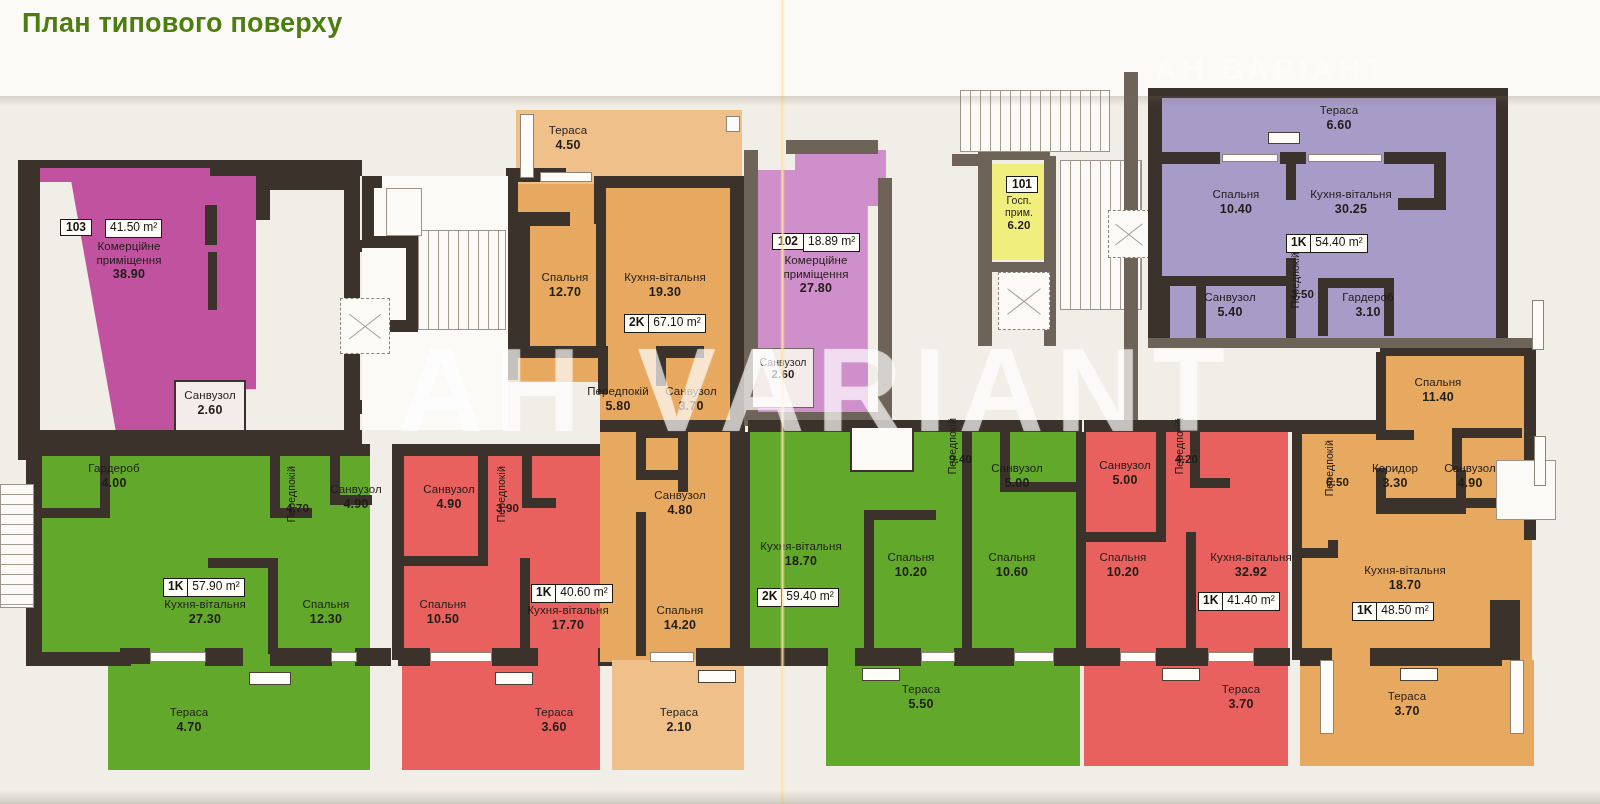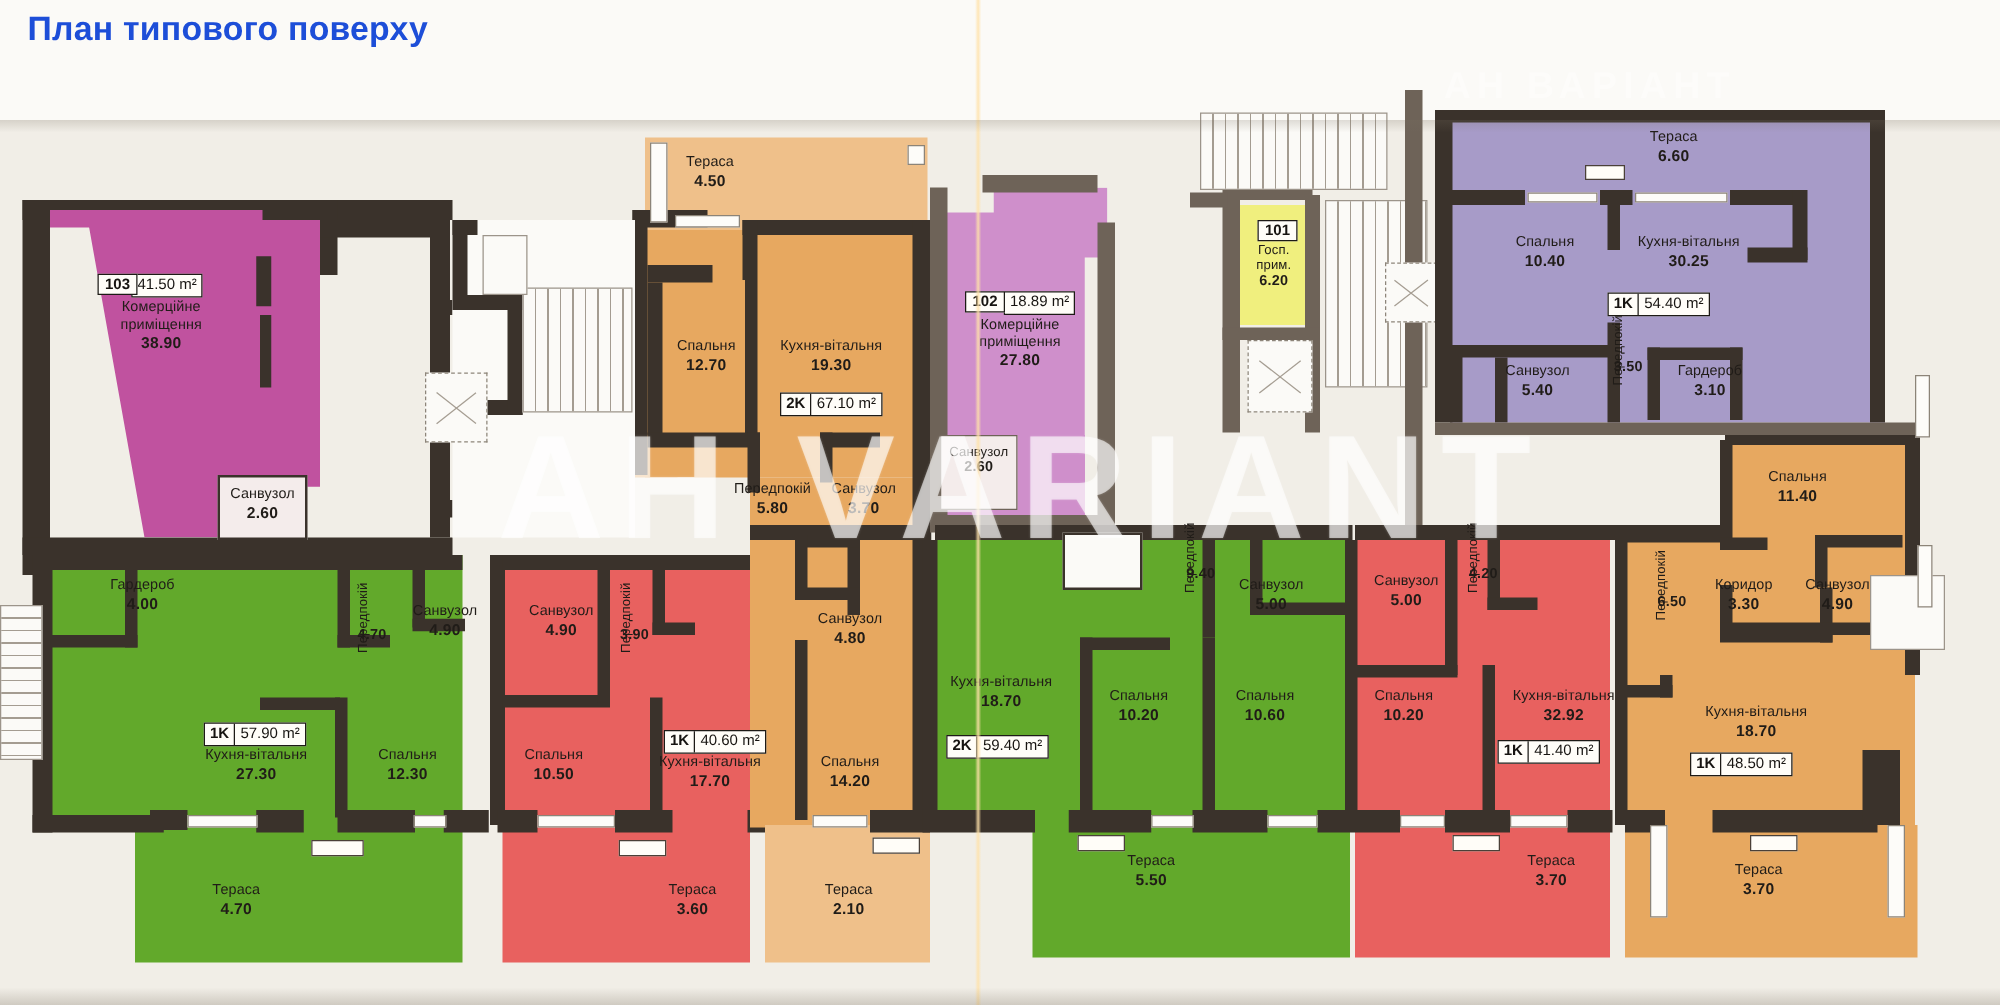--- a/index.html
+++ b/index.html
@@ -1,20 +1,20 @@
 <!DOCTYPE html>
 <html><head>
 <meta charset="utf-8">
 <style>
   html,body{margin:0;padding:0;background:#fff;}
   body{width:1600px;height:804px;overflow:hidden;font-family:"Liberation Sans",sans-serif;}
   #plan{position:relative;width:1600px;height:804px;background:#f4f1ec;overflow:hidden;}
 
   
-  .title{position:absolute;left:22px;top:8px;z-index:60;color:#1d4ed8;
+  .title{position:absolute;left:22px;top:8px;z-index:60;color:#4d7c0f;
          font-weight:bold;font-size:27px;line-height:1.18;letter-spacing:.2px;}
   .title div{white-space:nowrap;}
 
   
   .rect{position:absolute;box-sizing:border-box;}
   .wall{position:absolute;background:#3a322b;box-sizing:border-box;}
   .thinwall{position:absolute;background:#6e6358;box-sizing:border-box;}
   .white{position:absolute;background:#fbfaf7;box-sizing:border-box;}
   .paper{position:absolute;background:#f1eee7;box-sizing:border-box;}
 
@@ -101,21 +101,21 @@
   <div class="rect c-magenta" style="left:40px;top:168px;width:170px;height:14px;"></div>
   <div class="wall" style="left:256px;top:160px;width:14px;height:60px;"></div>
   <div class="wall" style="left:256px;top:176px;width:100px;height:14px;"></div>
   <div class="wall" style="left:344px;top:176px;width:16px;height:150px;"></div>
   <div class="wall" style="left:344px;top:240px;width:18px;height:12px;"></div>
   <div class="wall" style="left:344px;top:400px;width:18px;height:14px;"></div>
   <div class="wall" style="left:344px;top:326px;width:16px;height:104px;"></div>
   <div class="wall" style="left:205px;top:205px;width:12px;height:40px;"></div>
   <div class="wall" style="left:208px;top:252px;width:9px;height:58px;"></div>
 
-  <div class="numbox" style="left:78px;top:219px;">103</div>
+  <div class="numbox" style="left:60px;top:219px;">103</div>
   <div class="tag" style="left:105px;top:219px;">
     <span class="a">41.50 m²</span>
   </div>
   <div class="lab" style="left:75px;top:240px;width:108px;">
     <span class="nm">Комерційне</span>
     <span class="nm">приміщення</span>
     <b>38.90</b>
   </div>
 
   <div class="rect c-pale" style="left:174px;top:380px;width:72px;height:52px;border:2px solid #3a322b;box-sizing:border-box;"></div>

